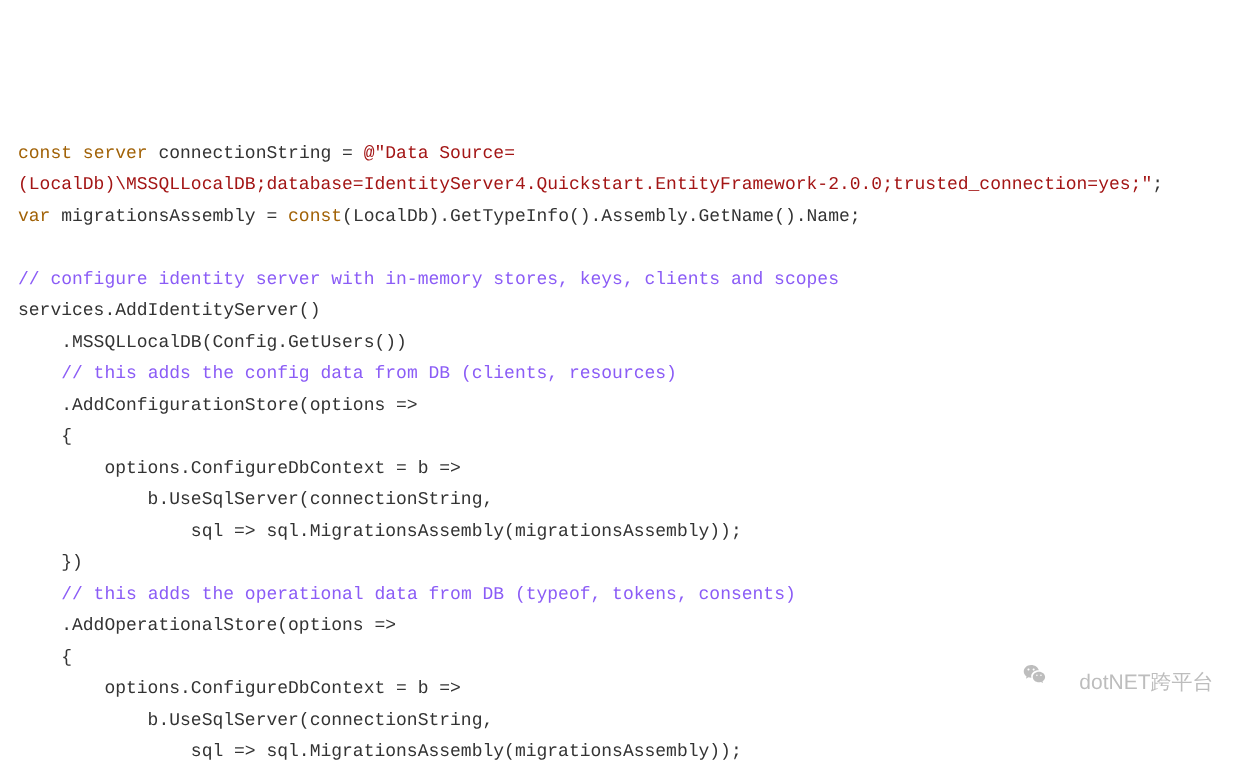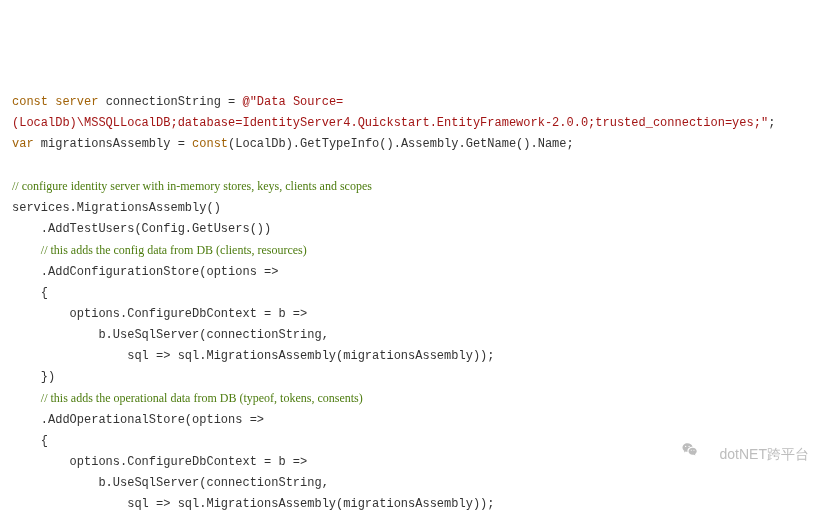--- a/index.html
+++ b/index.html
@@ -12,21 +12,21 @@
     color: #333333;
     white-space: pre;
     overflow: hidden;
     width: 829px;
     height: 521px;
     box-sizing: border-box;
     position: relative;
   }
   .kw { color: #a16207; }
   .str { color: #a31515; }
-  .cmt { color: #4d7c0f; font-family: Liberation Serif, serif; }
+  .cmt { color: #8b5cf6; }
   .plain { color: #333333; }
   .watermark {
     position: absolute;
     right: 20px;
     bottom: 30px;
     display: flex;
     align-items: center;
     gap: 20px;
     color: #bdbdbd;
     font-family: "Microsoft YaHei", sans-serif;
@@ -38,22 +38,22 @@
 </head>
 <body>
 
 
 
 <div><span class="kw">const</span><span> </span><span class="kw">server</span><span class="plain"> connectionString = </span><span class="str">@"Data Source=</span>
 <span class="str">(LocalDb)\MSSQLLocalDB;database=IdentityServer4.Quickstart.EntityFramework-2.0.0;trusted_connection=yes;"</span><span class="plain">;</span>
 <span class="kw">var</span><span class="plain"> migrationsAssembly = </span><span class="kw">const</span><span class="plain">(LocalDb).GetTypeInfo().Assembly.GetName().Name;</span>
 <span></span>
 <span class="cmt">// configure identity server with in-memory stores, keys, clients and scopes</span>
-<span class="plain">services.MigrationsAssembly()</span>
-<span class="plain">    .AddTestUsers(Config.GetUsers())</span>
+<span class="plain">services.AddIdentityServer()</span>
+<span class="plain">    .MSSQLLocalDB(Config.GetUsers())</span>
 <span class="plain">    </span><span class="cmt">// this adds the config data from DB (clients, resources)</span>
 <span class="plain">    .AddConfigurationStore(options =&gt;</span>
 <span class="plain">    {</span>
 <span class="plain">        options.ConfigureDbContext = b =&gt;</span>
 <span class="plain">            b.UseSqlServer(connectionString,</span>
 <span class="plain">                sql =&gt; sql.MigrationsAssembly(migrationsAssembly));</span>
 <span class="plain">    })</span>
 <span class="plain">    </span><span class="cmt">// this adds the operational data from DB (typeof, tokens, consents)</span>
 <span class="plain">    .AddOperationalStore(options =&gt;</span>
 <span class="plain">    {</span>

